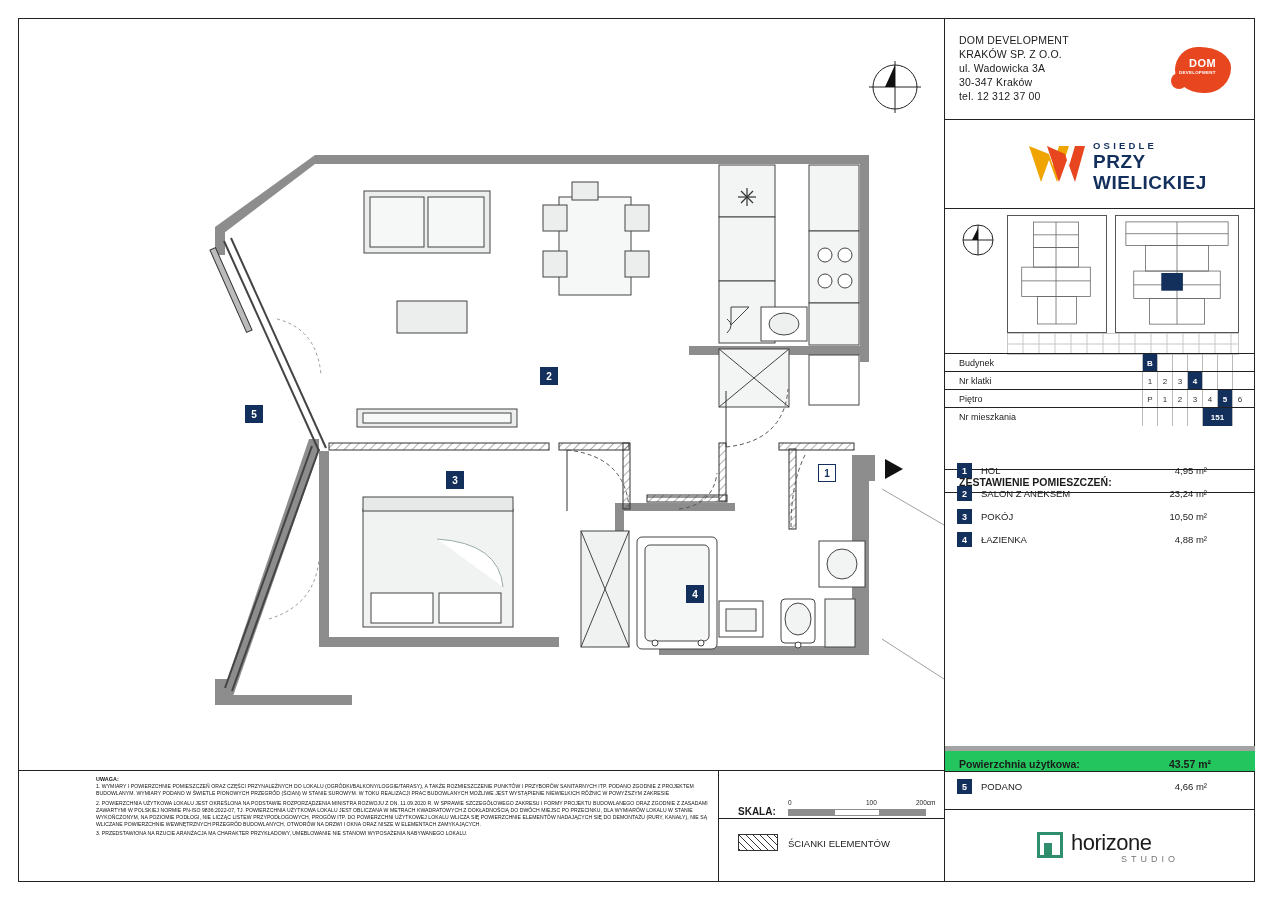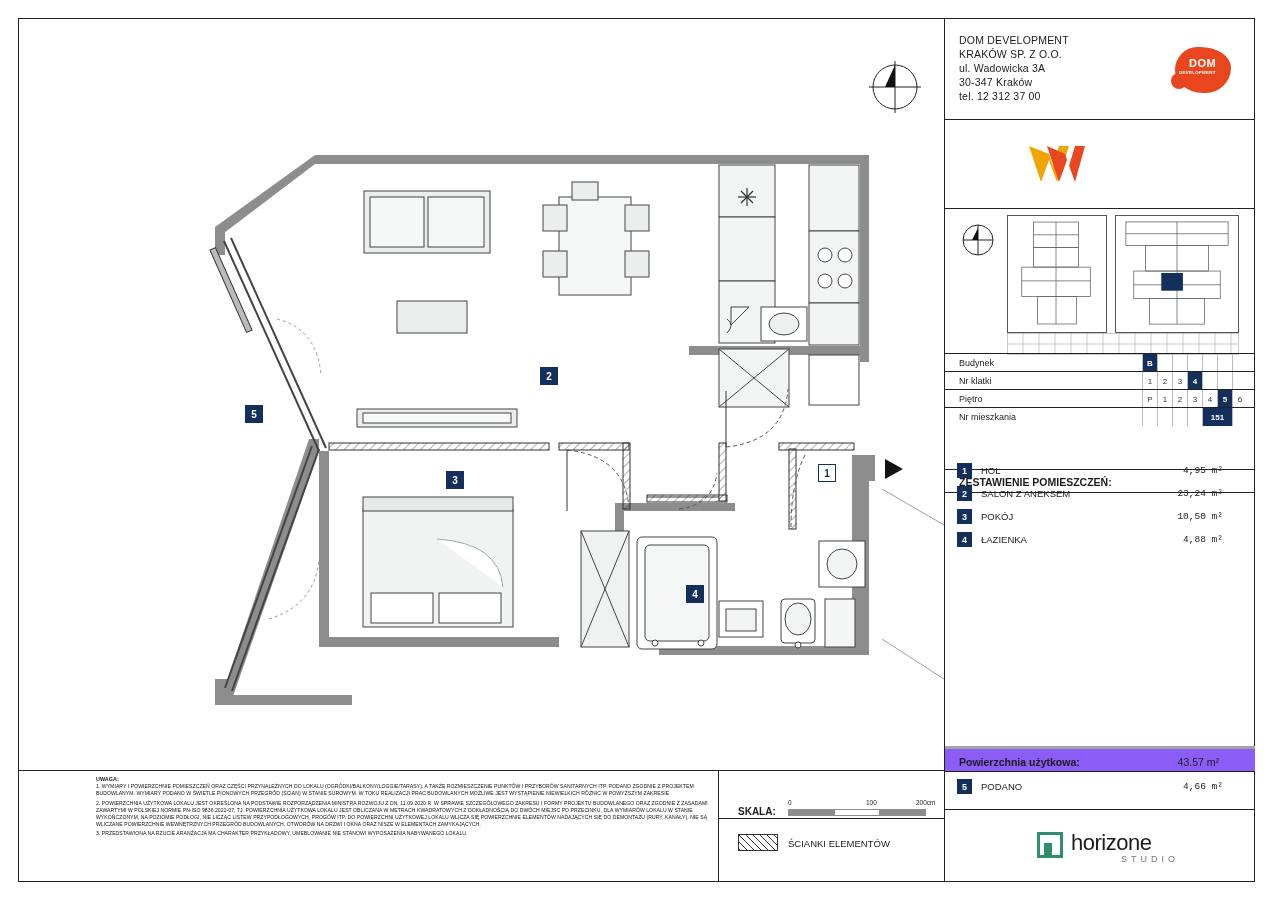--- a/index.html
+++ b/index.html
@@ -92,28 +92,28 @@
   }
   .sect-title span{ position:absolute; left:14px; top:6px; font-size:10.5px; font-weight:bold; }
 
   .room-row { position:relative; height:23px; }
   .rn {
     position:absolute; left:12px; top:4px; width:15px; height:15px;
     background:#13305c; color:#fff; font-size:9px; font-weight:bold;
     display:flex; align-items:center; justify-content:center;
   }
   .rname { position:absolute; left:36px; top:6px; font-size:9.5px; }
-  .rarea { position:absolute; right:32px; top:6px; font-size:9.5px;font-family:Liberation Mono, monospace; }
+  .rarea { position:absolute; right:48px; top:6px; font-size:9.5px; }
 
   .total {
     position:absolute; left:0; width:310px; height:26px;
-    border-top:3px solid #a3a3a3; border-bottom:1px solid #222; background:#8b5cf6;
+    border-top:5px solid #a3a3a3; border-bottom:1px solid #222; background:#22c55e;
   }
   .total .t1 { position:absolute; left:14px; top:7px; font-size:10.5px; font-weight:bold; }
-  .total .t2 { position:absolute; right:36px; top:7px; font-size:10.5px; font-weight:normal; }
+  .total .t2 { position:absolute; right:44px; top:7px; font-size:10.5px; font-weight:bold; }
 
   
   .hz { position:absolute; left:0; top:790px; width:310px; height:72px; border-top:1px solid #222; }
   .hz-mark { position:absolute; left:92px; top:22px; width:26px; height:26px; border:3px solid #2f8f6d; }
   .hz-mark:after{
     content:""; position:absolute; left:4px; top:8px; width:8px; height:14px; background:#2f8f6d;
   }
   .hz-txt { position:absolute; left:126px; top:20px; font-size:22px; letter-spacing:-.5px; color:#1b1b1b; }
   .hz-sub { position:absolute; left:176px; top:44px; font-size:9px; letter-spacing:4px; color:#777; }
 
@@ -349,20 +349,25 @@
       <div class="dom-txt2">DEVELOPMENT</div>
     </div>
 
     <div class="hr" style="top:100px;"></div>
 
     <div class="osiedle">
       <svg class="os-mark" width="58" height="44" viewBox="0 0 58 44">
         <path d="M2 4 L14 40 L22 18 L30 40 L42 4 L32 4 L26 24 L22 12 Z" fill="#f0a400"></path>
         <path d="M20 4 L32 40 L40 18 L48 40 L58 4 L48 4 L42 24 L38 12 Z" fill="#e8461e"></path>
       </svg>
+      <div class="os-txt">
+        <div class="os-small">OSIEDLE</div>
+        <div class="os-big">PRZY</div>
+        <div class="os-big">WIELICKIEJ</div>
+      </div>
     </div>
 
     <div class="hr" style="top:189px;"></div>
 
     <div class="keyplan">
       <svg class="kp-compass" viewBox="0 0 34 34">
         <circle cx="17" cy="17" r="15" fill="none" stroke="#222"></circle>
         <line x1="17" y1="2" x2="17" y2="32" stroke="#222"></line>
         <line x1="2" y1="17" x2="32" y2="17" stroke="#222"></line>
         <path d="M17 5 L11 17 L17 17 Z" fill="#111"></path>

